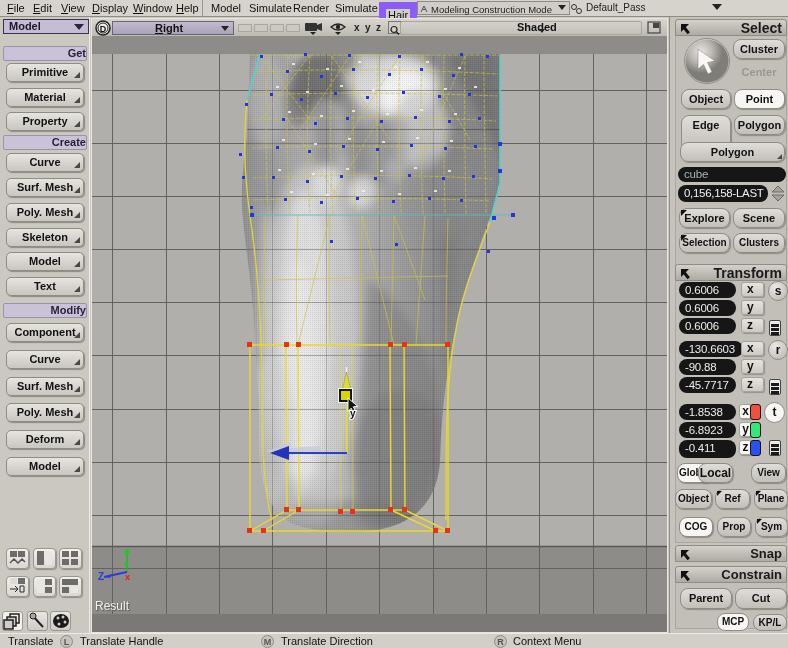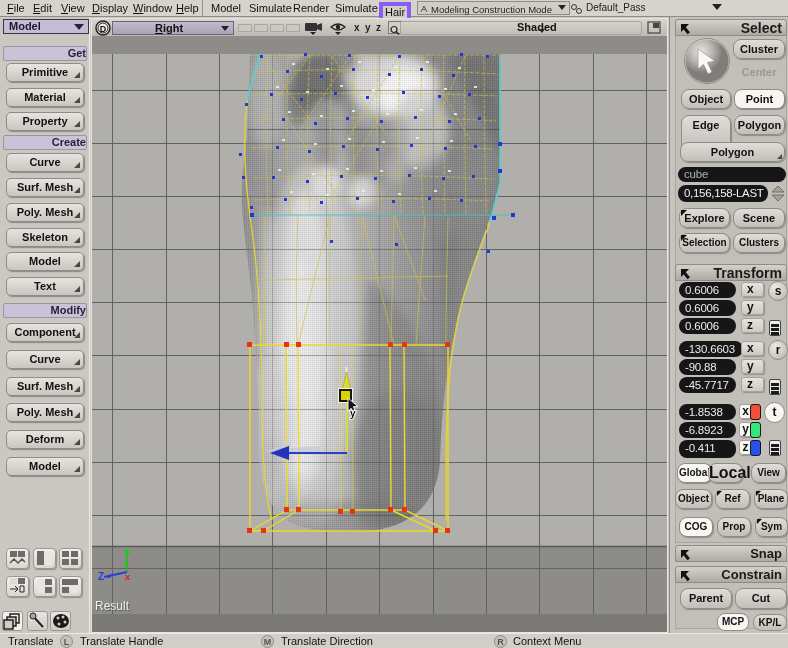--- a/index.html
+++ b/index.html
@@ -64,21 +64,21 @@
     <span class="mi" style="left:33px"><u>E</u>dit</span>
     <span class="mi" style="left:61px"><u>V</u>iew</span>
     <span class="mi" style="left:92px"><u>D</u>isplay</span>
     <span class="mi" style="left:133px"><u>W</u>indow</span>
     <span class="mi" style="left:176px"><u>H</u>elp</span>
     <div id="msep"></div>
     <span class="mi" style="left:211px">Model</span>
     <span class="mi" style="left:249px">Simulate</span>
     <span class="mi" style="left:293px">Render</span>
     <span class="mi" style="left:335px">Simulate</span>
-    <span class="mi" style="left:379px;border:4px solid #8b5cf6;padding:0 2px 1px 2px;background:#d0cdc7">Hair</span>
+    <span class="mi" style="left:379px;border:7px solid #8b5cf6;padding:0 2px 1px 2px;background:#d0cdc7">Hair</span>
     <div id="cmbox">
       <svg width="12" height="12" style="position:absolute;left:1px;top:1px">
           <path d="M2 9 L5 3 L8 9 M3.5 6.5 h3" stroke="#555" fill="none"></path>
         </svg>
       <span style="position:absolute;left:13px;top:2px;font-size:9.5px">Modeling Construction Mode</span>
       <span style="position:absolute;right:3px;top:3px;width:0;height:0;border-left:4px solid transparent;border-right:4px solid transparent;border-top:5px solid #222"></span>
     </div>
     <div id="passbox">
       <svg width="13" height="13" style="position:absolute;left:0;top:1px">
           <circle cx="4" cy="5" r="2.5" fill="none" stroke="#333"></circle>
@@ -552,21 +552,21 @@
     <div class="axbtn on" style="left:69px;top:423px;width:13px;padding-left:0;text-align:center">z</div>
     <div class="sw" style="left:80px;top:423px;background:#2b50f0"></div>
     <div class="circbtn on" style="left:94px;top:385px;width:21px;height:21px;line-height:19px">t</div>
     <div class="stackico" style="left:99px;top:423px">
         <i style="top:3px"></i>
         <i style="top:7px"></i>
         <i style="top:11px"></i>
       </div>
 
     <div class="rbtn on" style="left:7px;top:446px;width:35px;height:20px;line-height:18px;font-size:10px">Global</div>
-    <div class="rbtn" style="left:38px;top:446px;width:35px;height:20px;line-height:18px;font-size:16px">Local</div>
+    <div class="rbtn" style="left:28px;top:446px;width:35px;height:20px;line-height:18px;font-size:12px">Local</div>
     <div class="rbtn" style="left:81px;top:446px;width:35px;height:20px;line-height:18px;font-size:10px">View</div>
     <div class="rbtn" style="left:5px;top:472px;width:37px;height:20px;line-height:18px;font-size:10px">Object</div>
     <div class="rbtn" style="left:45px;top:472px;width:35px;height:20px;line-height:18px;font-size:10px"><span style="position:absolute;left:1px;top:1px;width:0;height:0;border-top:5px solid #111;border-right:5px solid transparent"></span>Ref</div>
     <div class="rbtn" style="left:84px;top:472px;width:34px;height:20px;line-height:18px;font-size:10px"><span style="position:absolute;left:1px;top:1px;width:0;height:0;border-top:5px solid #111;border-right:5px solid transparent"></span>Plane</div>
     <div class="rbtn on" style="left:9px;top:500px;width:34px;height:20px;line-height:18px;font-size:10px">COG</div>
     <div class="rbtn" style="left:47px;top:500px;width:34px;height:20px;line-height:18px;font-size:10px">Prop</div>
     <div class="rbtn" style="left:85px;top:500px;width:33px;height:20px;line-height:18px;font-size:10px"><span style="position:absolute;left:1px;top:1px;width:0;height:0;border-top:5px solid #111;border-right:5px solid transparent"></span>Sym</div>
 
     <div class="rhead" style="top:528px;font-size:13px">Snap<span class="arr"></span></div>
     <div class="rhead" style="top:549px;font-size:13px">Constrain<span class="arr"></span></div>

